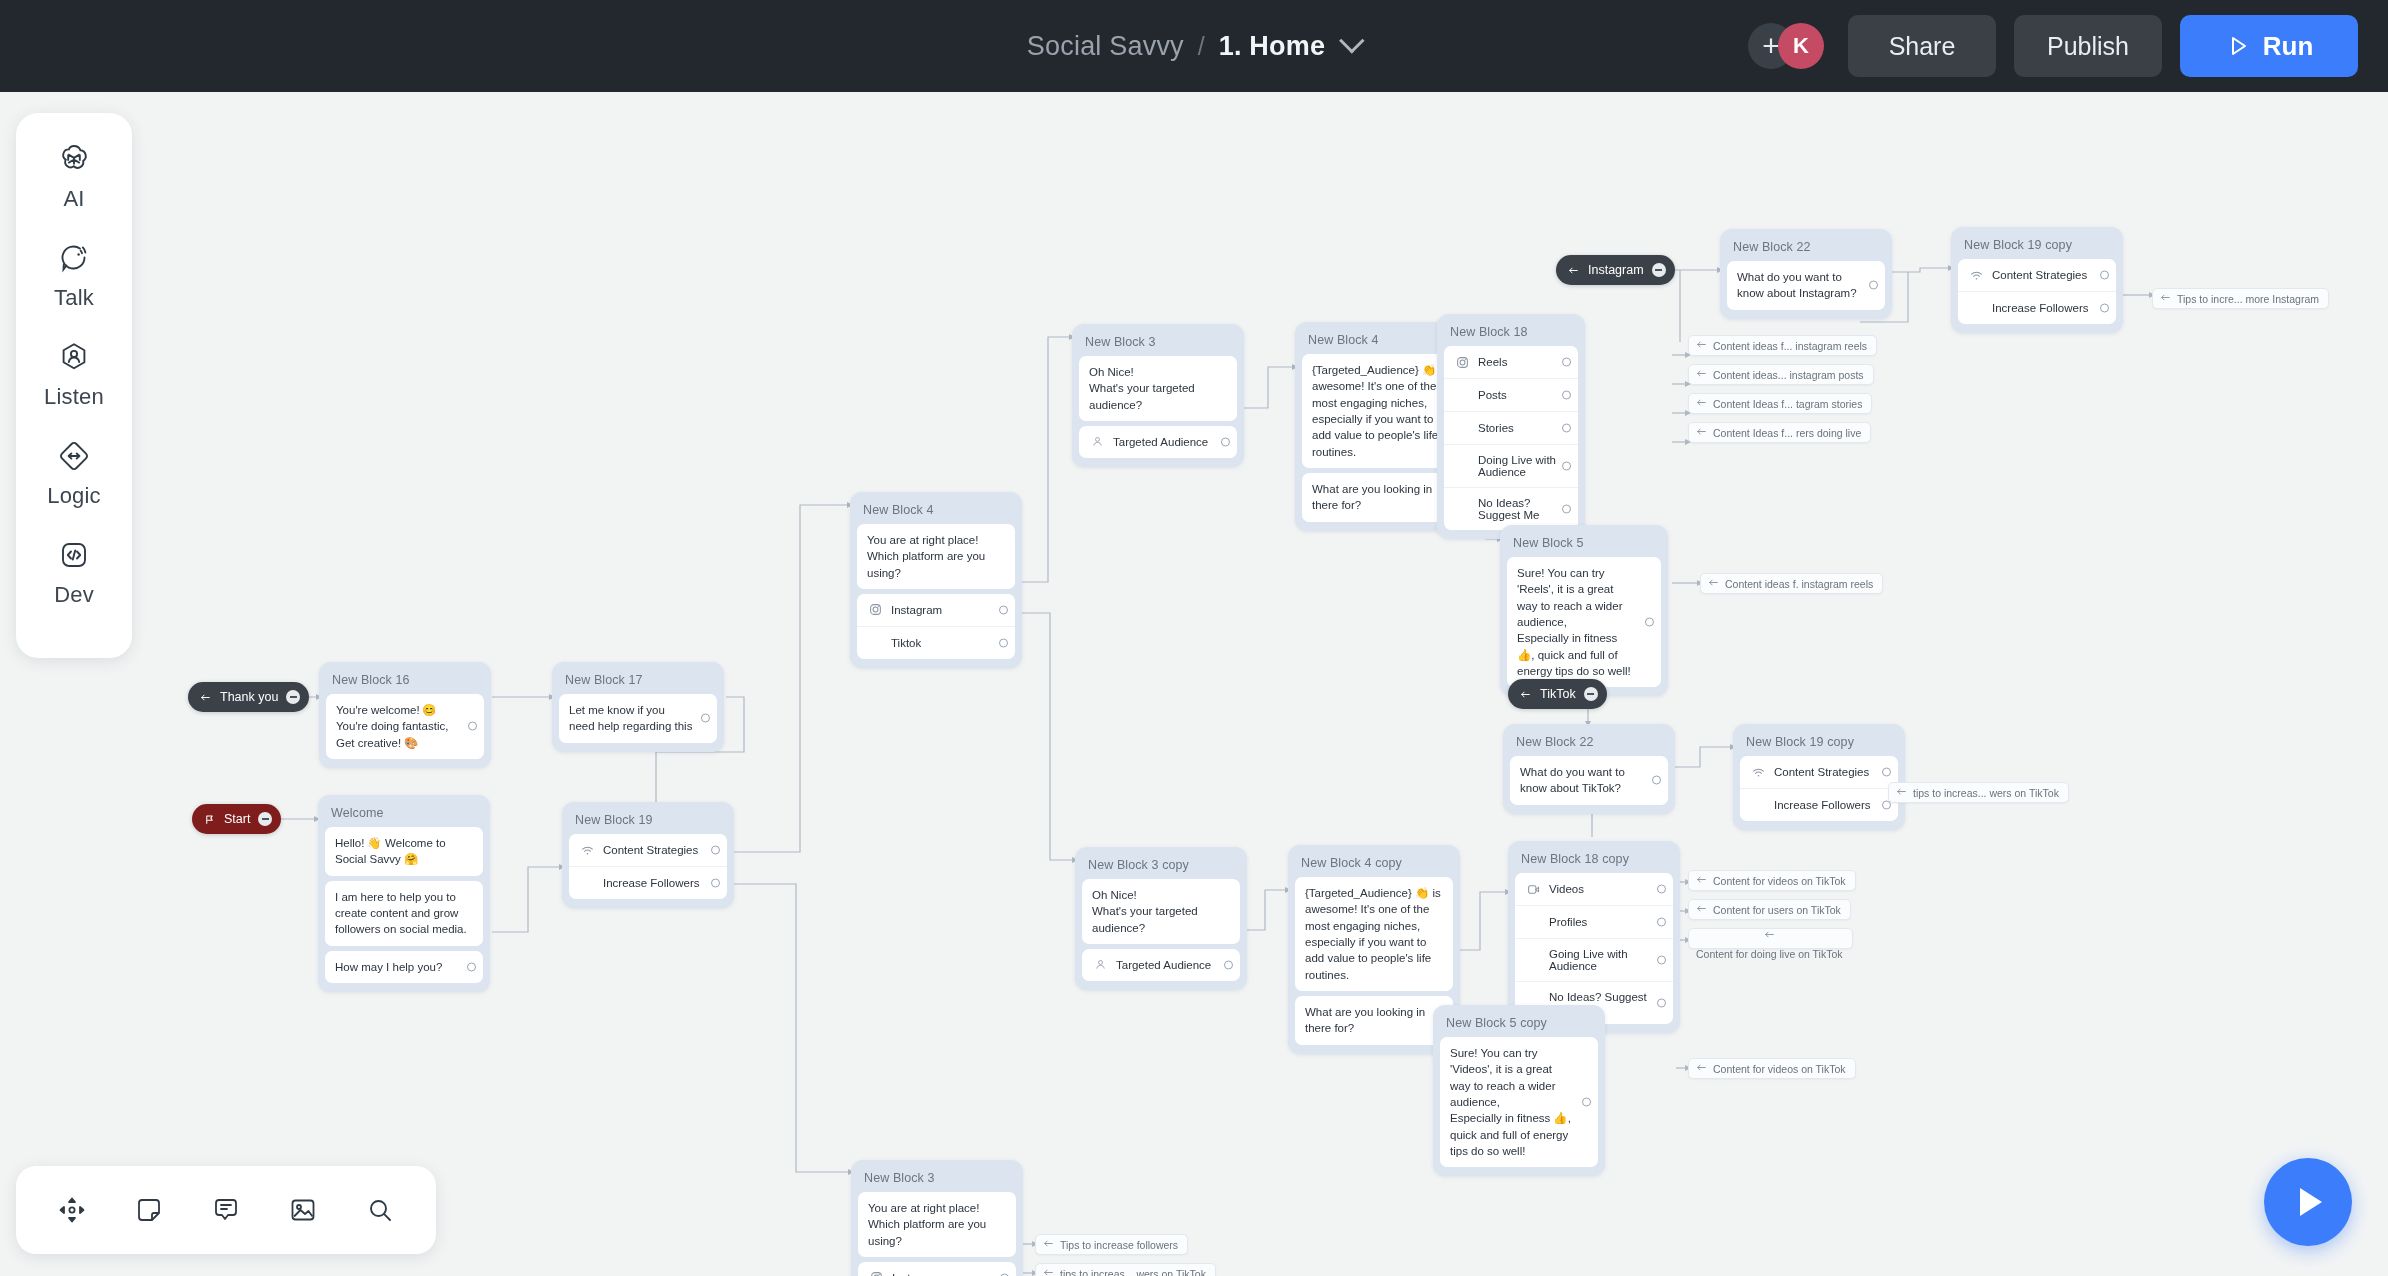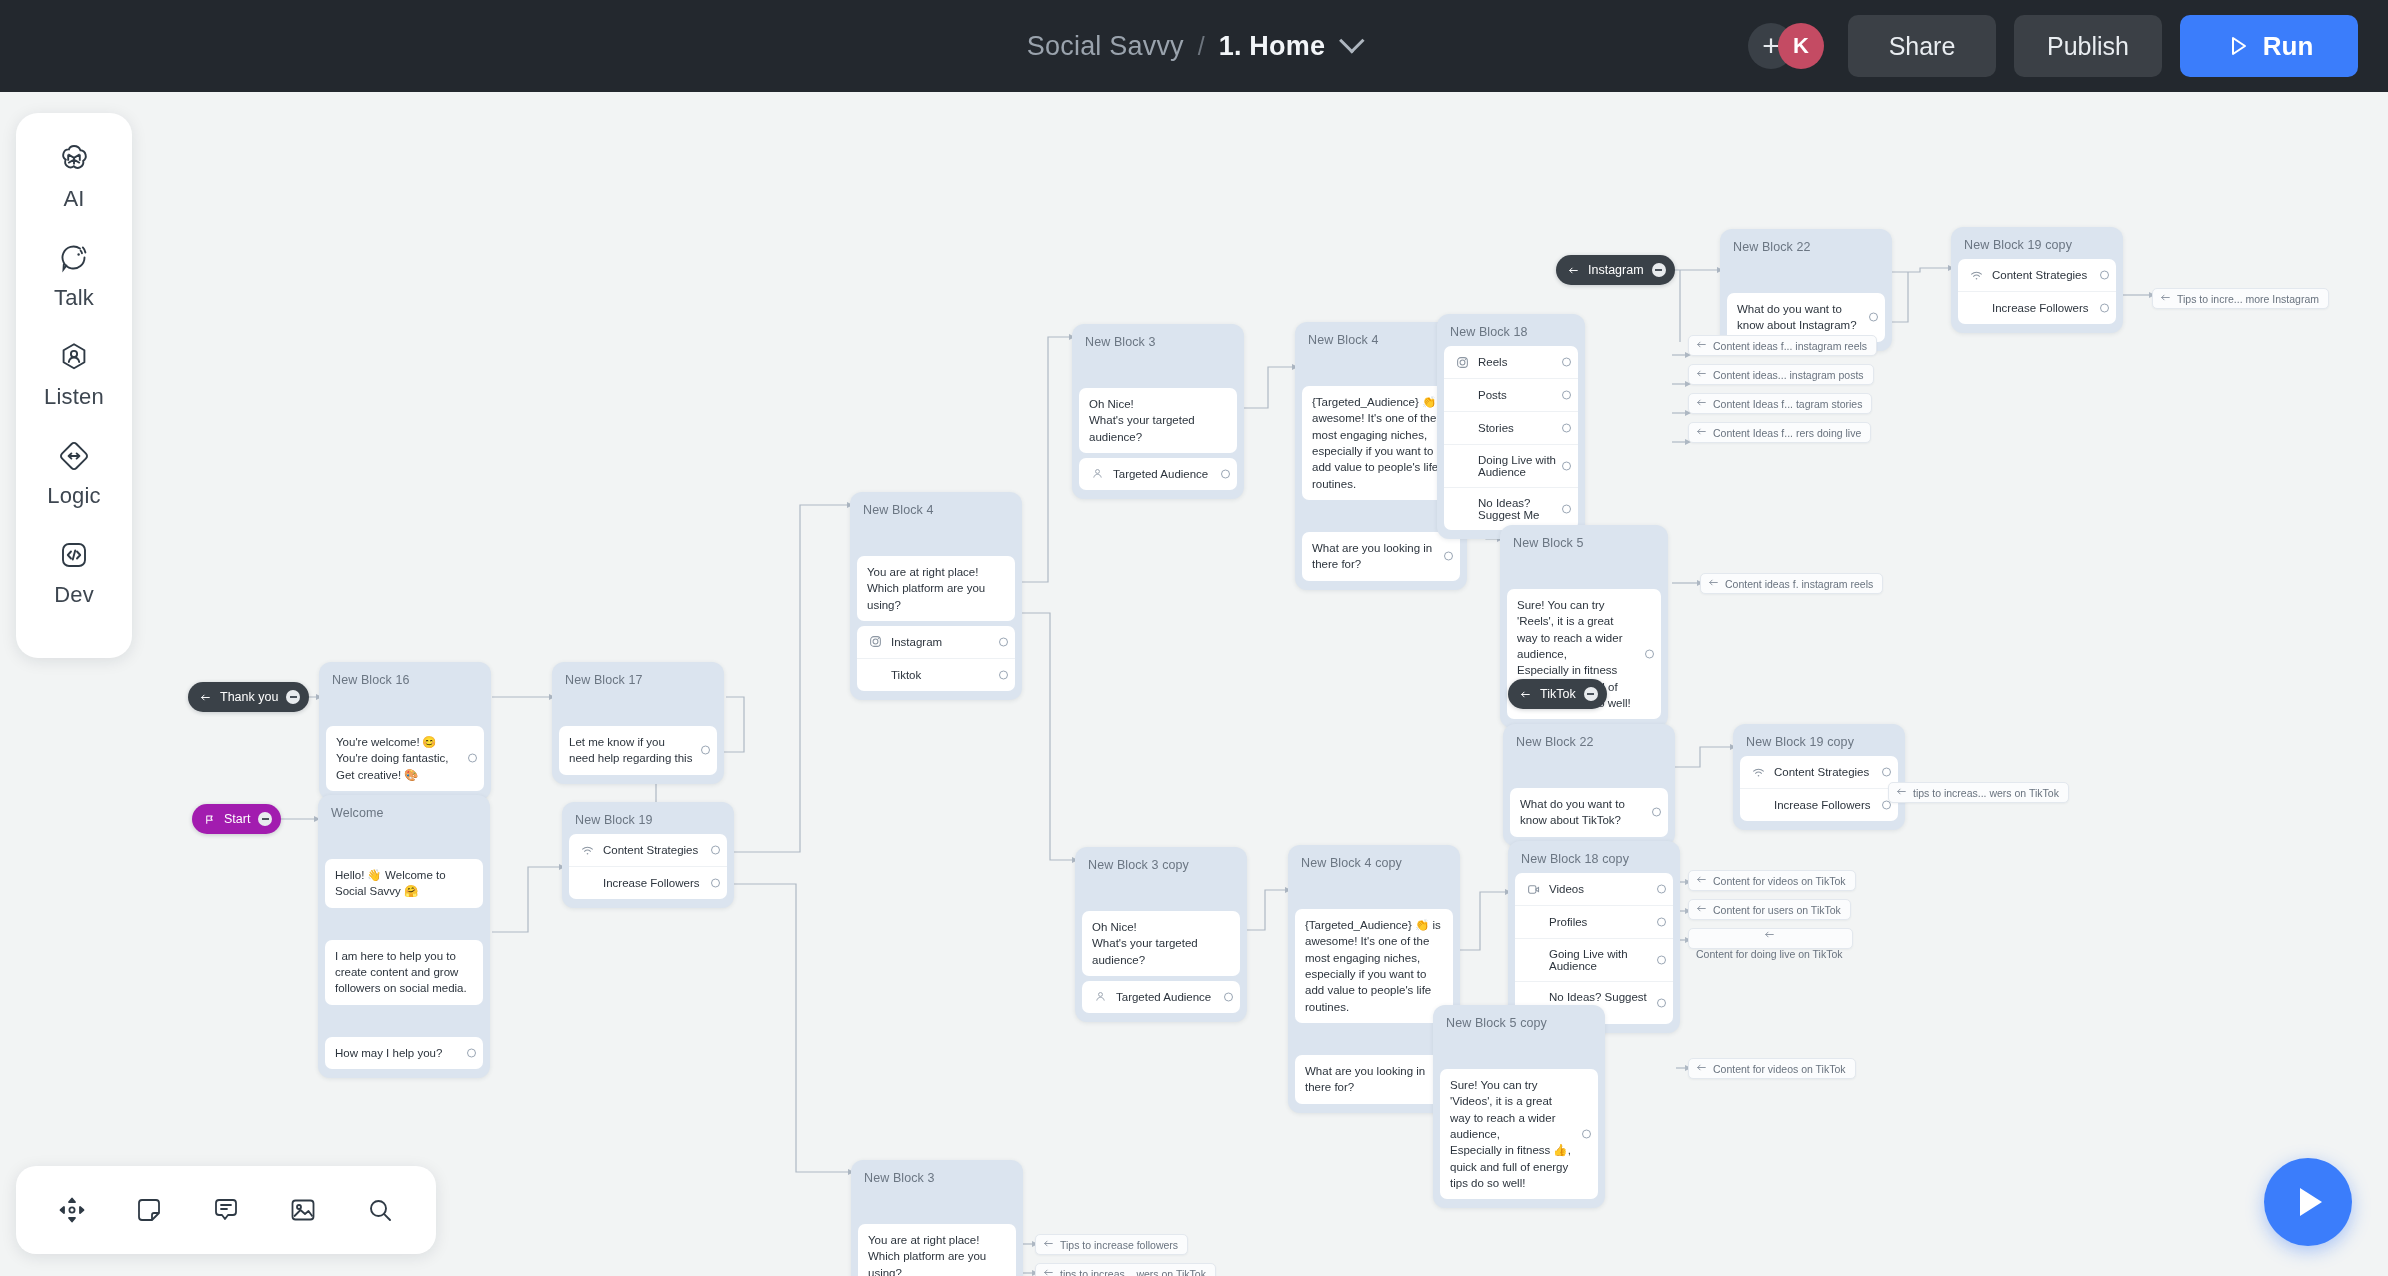--- a/index.html
+++ b/index.html
@@ -153,21 +153,21 @@
   }
   .card {
     background: #ffffff; border-radius: 7px;
     padding: 8px 10px;
     font-size: 11.5px; line-height: 1.42;
     color: #2c343d;
     margin-bottom: 5px;
     position: relative;
   }
   .card:last-child { margin-bottom: 0; }
-  .card.multi { white-space: pre-line; margin-top: 32px; }
+  .card.multi { white-space: pre-line; }
   .dot-handle {
     position: absolute; right: 7px; top: 50%;
     transform: translateY(-50%);
     width: 9px; height: 9px; border-radius: 50%;
     border: 1.3px solid #9aa6b4; background: #fff;
   }
   .optlist { background: #fff; border-radius: 7px; overflow: hidden; }
   .opt {
     display: flex; align-items: center; gap: 9px;
     font-size: 11.5px; color: #2c343d;
@@ -183,21 +183,21 @@
   .pill {
     position: absolute;
     height: 30px; border-radius: 17px;
     display: flex; align-items: center; gap: 8px;
     padding: 0 9px 0 11px;
     font-size: 12.5px; color: #ffffff;
     box-shadow: 0 1px 4px rgba(30,40,55,.22);
     white-space: nowrap;
   }
   .pill.dark  { background: #3a4148; }
-  .pill.green { background: #a21caf; }
+  .pill.green { background: #7f1d1d; }
   .pill .pico { width: 13px; height: 13px; display:flex;align-items:center;justify-content:center;}
   .pill .pdot {
     width: 14px; height: 14px; border-radius: 50%;
     background: #e8ebee; display:flex;align-items:center;justify-content:center;
   }
   .pill .pdot i { display:block; width:7px; height:2px; background:#4a525b; }
 
   
   .chip {
     position: absolute;

